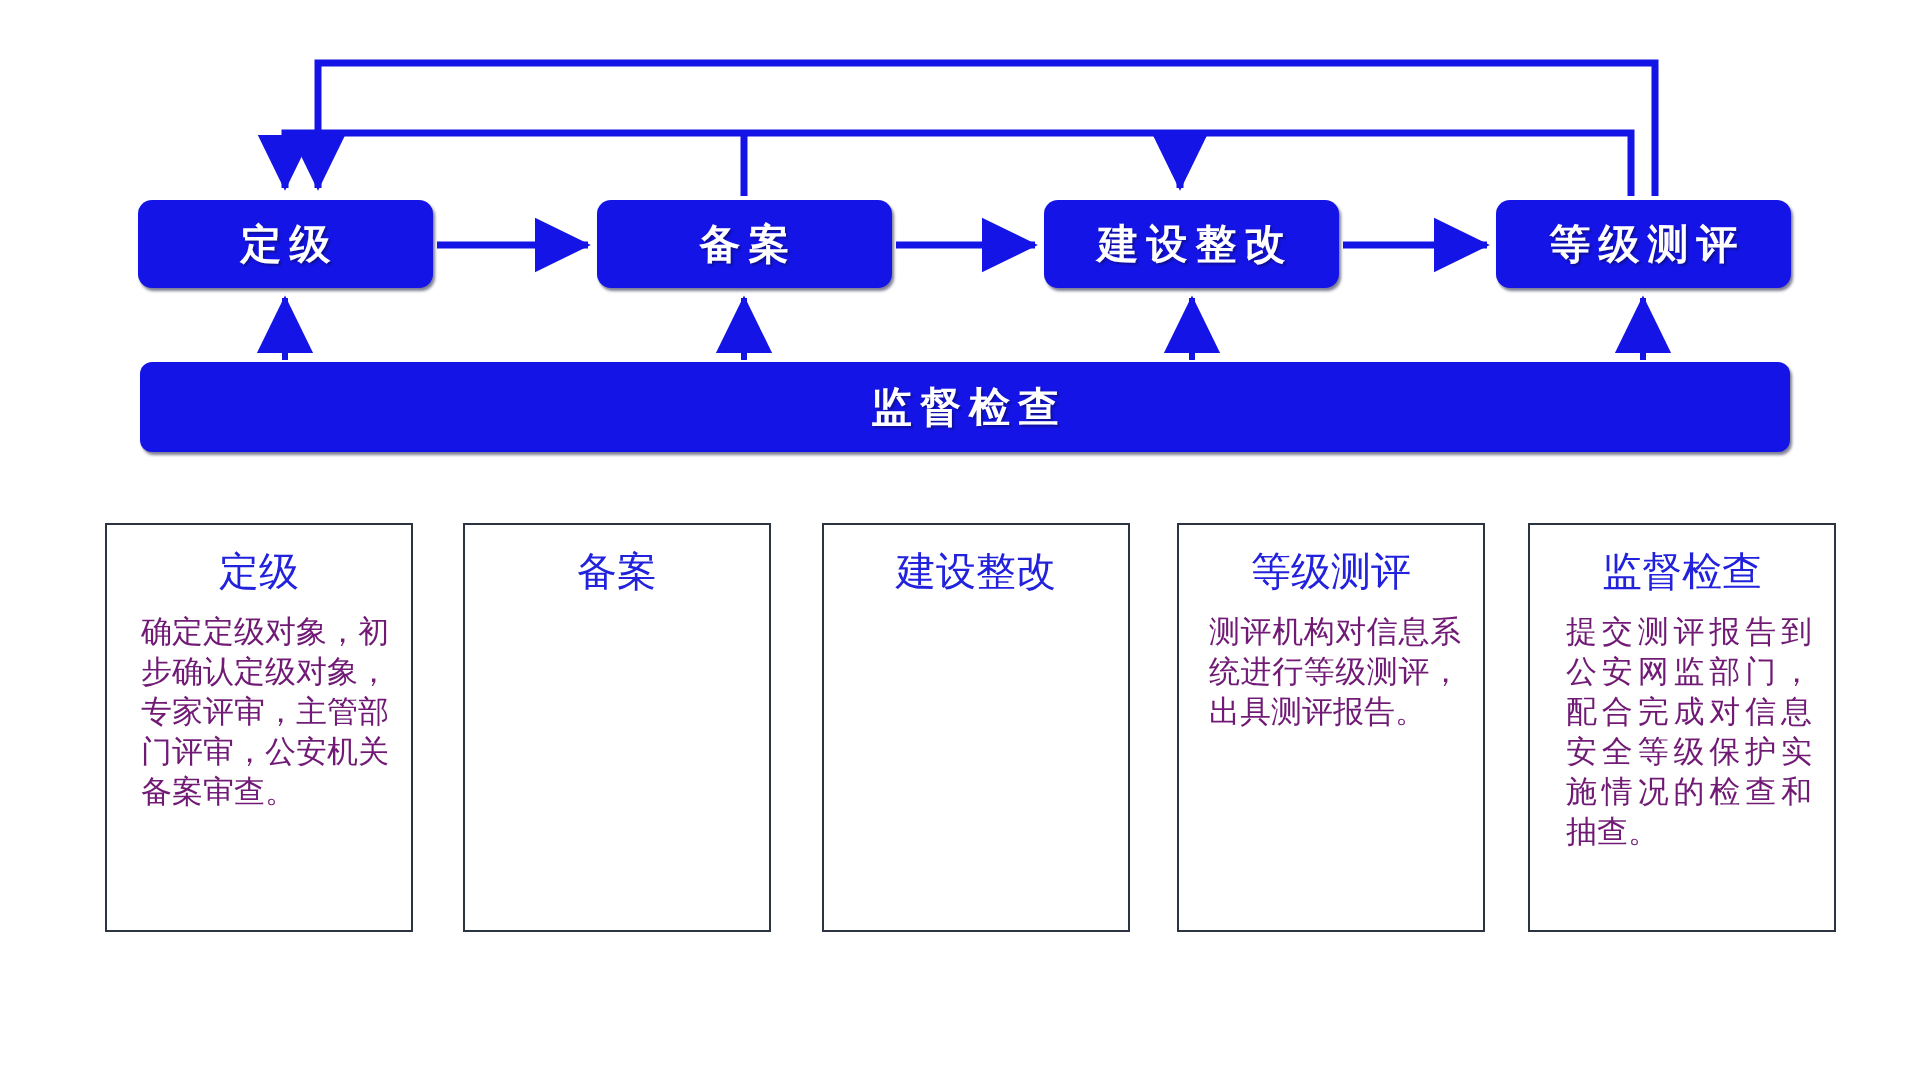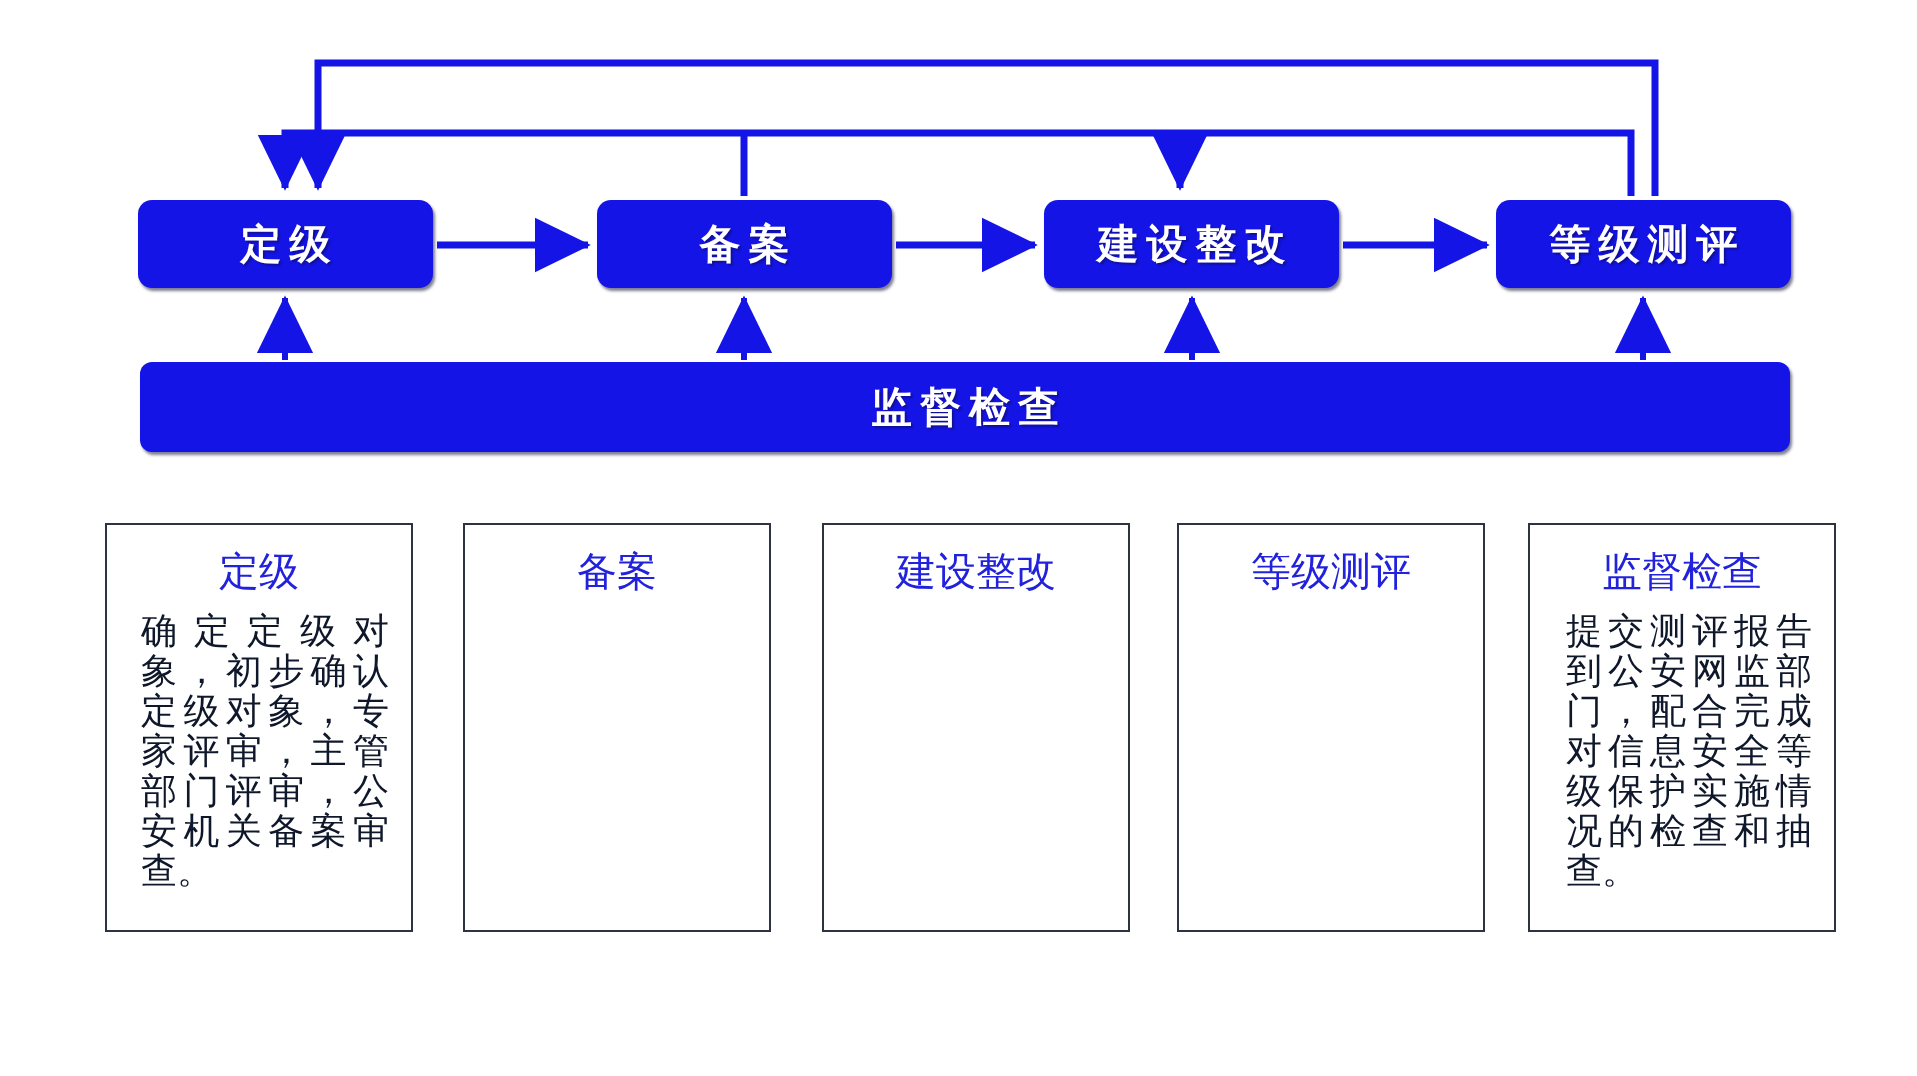--- a/index.html
+++ b/index.html
@@ -89,23 +89,23 @@
     text-align: center;
     color: #2222dd;
     font-size: 40px;
     line-height: 52px;
     font-weight: normal;
     margin: 6px 0 14px 0;
     white-space: nowrap;
   }
 
   .card-body {
-    font-size: 36px;
+    font-size: 31px;
     line-height: 40px;
-    color: #0f172a;
+    color: #701a75;
     text-align: justify;
     text-justify: inter-ideograph;
     padding: 0 6px 0 14px;
   }
   .card:nth-child(1) .card-body { padding-left: 18px; }
   .card:nth-child(5) .card-body { padding-left: 20px; }
 </style>
 </head>
 <body>
 
@@ -182,20 +182,21 @@
     <div class="card">
       <div class="card-title">备案</div>
     </div>
 
     <div class="card">
       <div class="card-title">建设整改</div>
     </div>
 
     <div class="card">
       <div class="card-title">等级测评</div>
+      <div class="card-body">测评机构对信息系统进行等级测评，出具测评报告。</div>
     </div>
 
     <div class="card">
       <div class="card-title">监督检查</div>
       <div class="card-body">提交测评报告到公安网监部门，配合完成对信息安全等级保护实施情况的检查和抽查。</div>
     </div>
 
   </div>
 
 </div>

